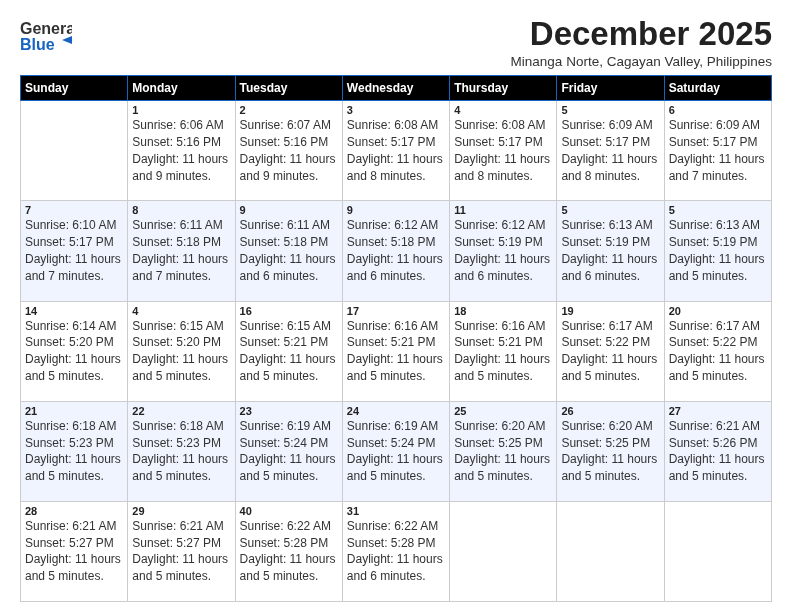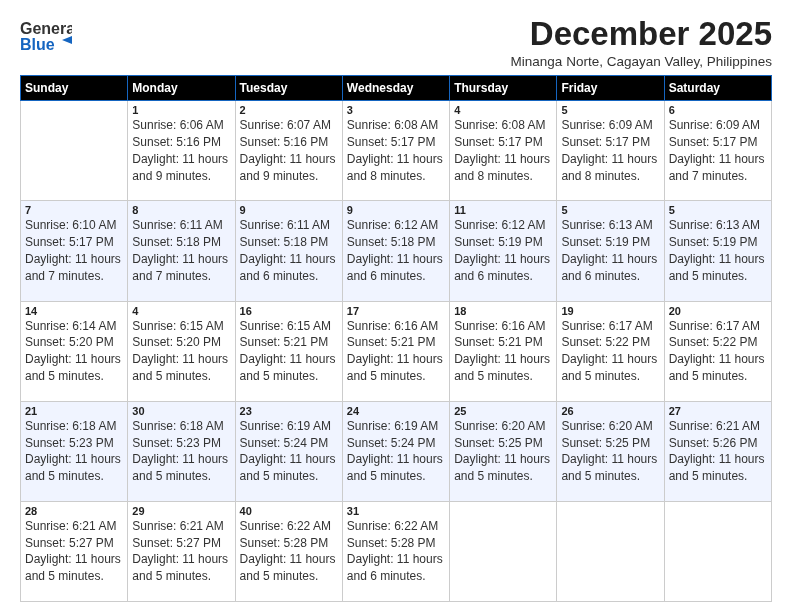--- a/index.html
+++ b/index.html
@@ -210,21 +210,21 @@
             <span class="day-num">20</span>
             <div class="day-info">Sunrise: 6:17 AM<br>Sunset: 5:22 PM<br>Daylight: 11 hours<br>and 5 minutes.</div>
           </td>
         </tr>
         <tr class="row-even">
           <td>
             <span class="day-num">21</span>
             <div class="day-info">Sunrise: 6:18 AM<br>Sunset: 5:23 PM<br>Daylight: 11 hours<br>and 5 minutes.</div>
           </td>
           <td>
-            <span class="day-num">30</span>
+            <span class="day-num">22</span>
             <div class="day-info">Sunrise: 6:18 AM<br>Sunset: 5:23 PM<br>Daylight: 11 hours<br>and 5 minutes.</div>
           </td>
           <td>
             <span class="day-num">23</span>
             <div class="day-info">Sunrise: 6:19 AM<br>Sunset: 5:24 PM<br>Daylight: 11 hours<br>and 5 minutes.</div>
           </td>
           <td>
             <span class="day-num">24</span>
             <div class="day-info">Sunrise: 6:19 AM<br>Sunset: 5:24 PM<br>Daylight: 11 hours<br>and 5 minutes.</div>
           </td>

